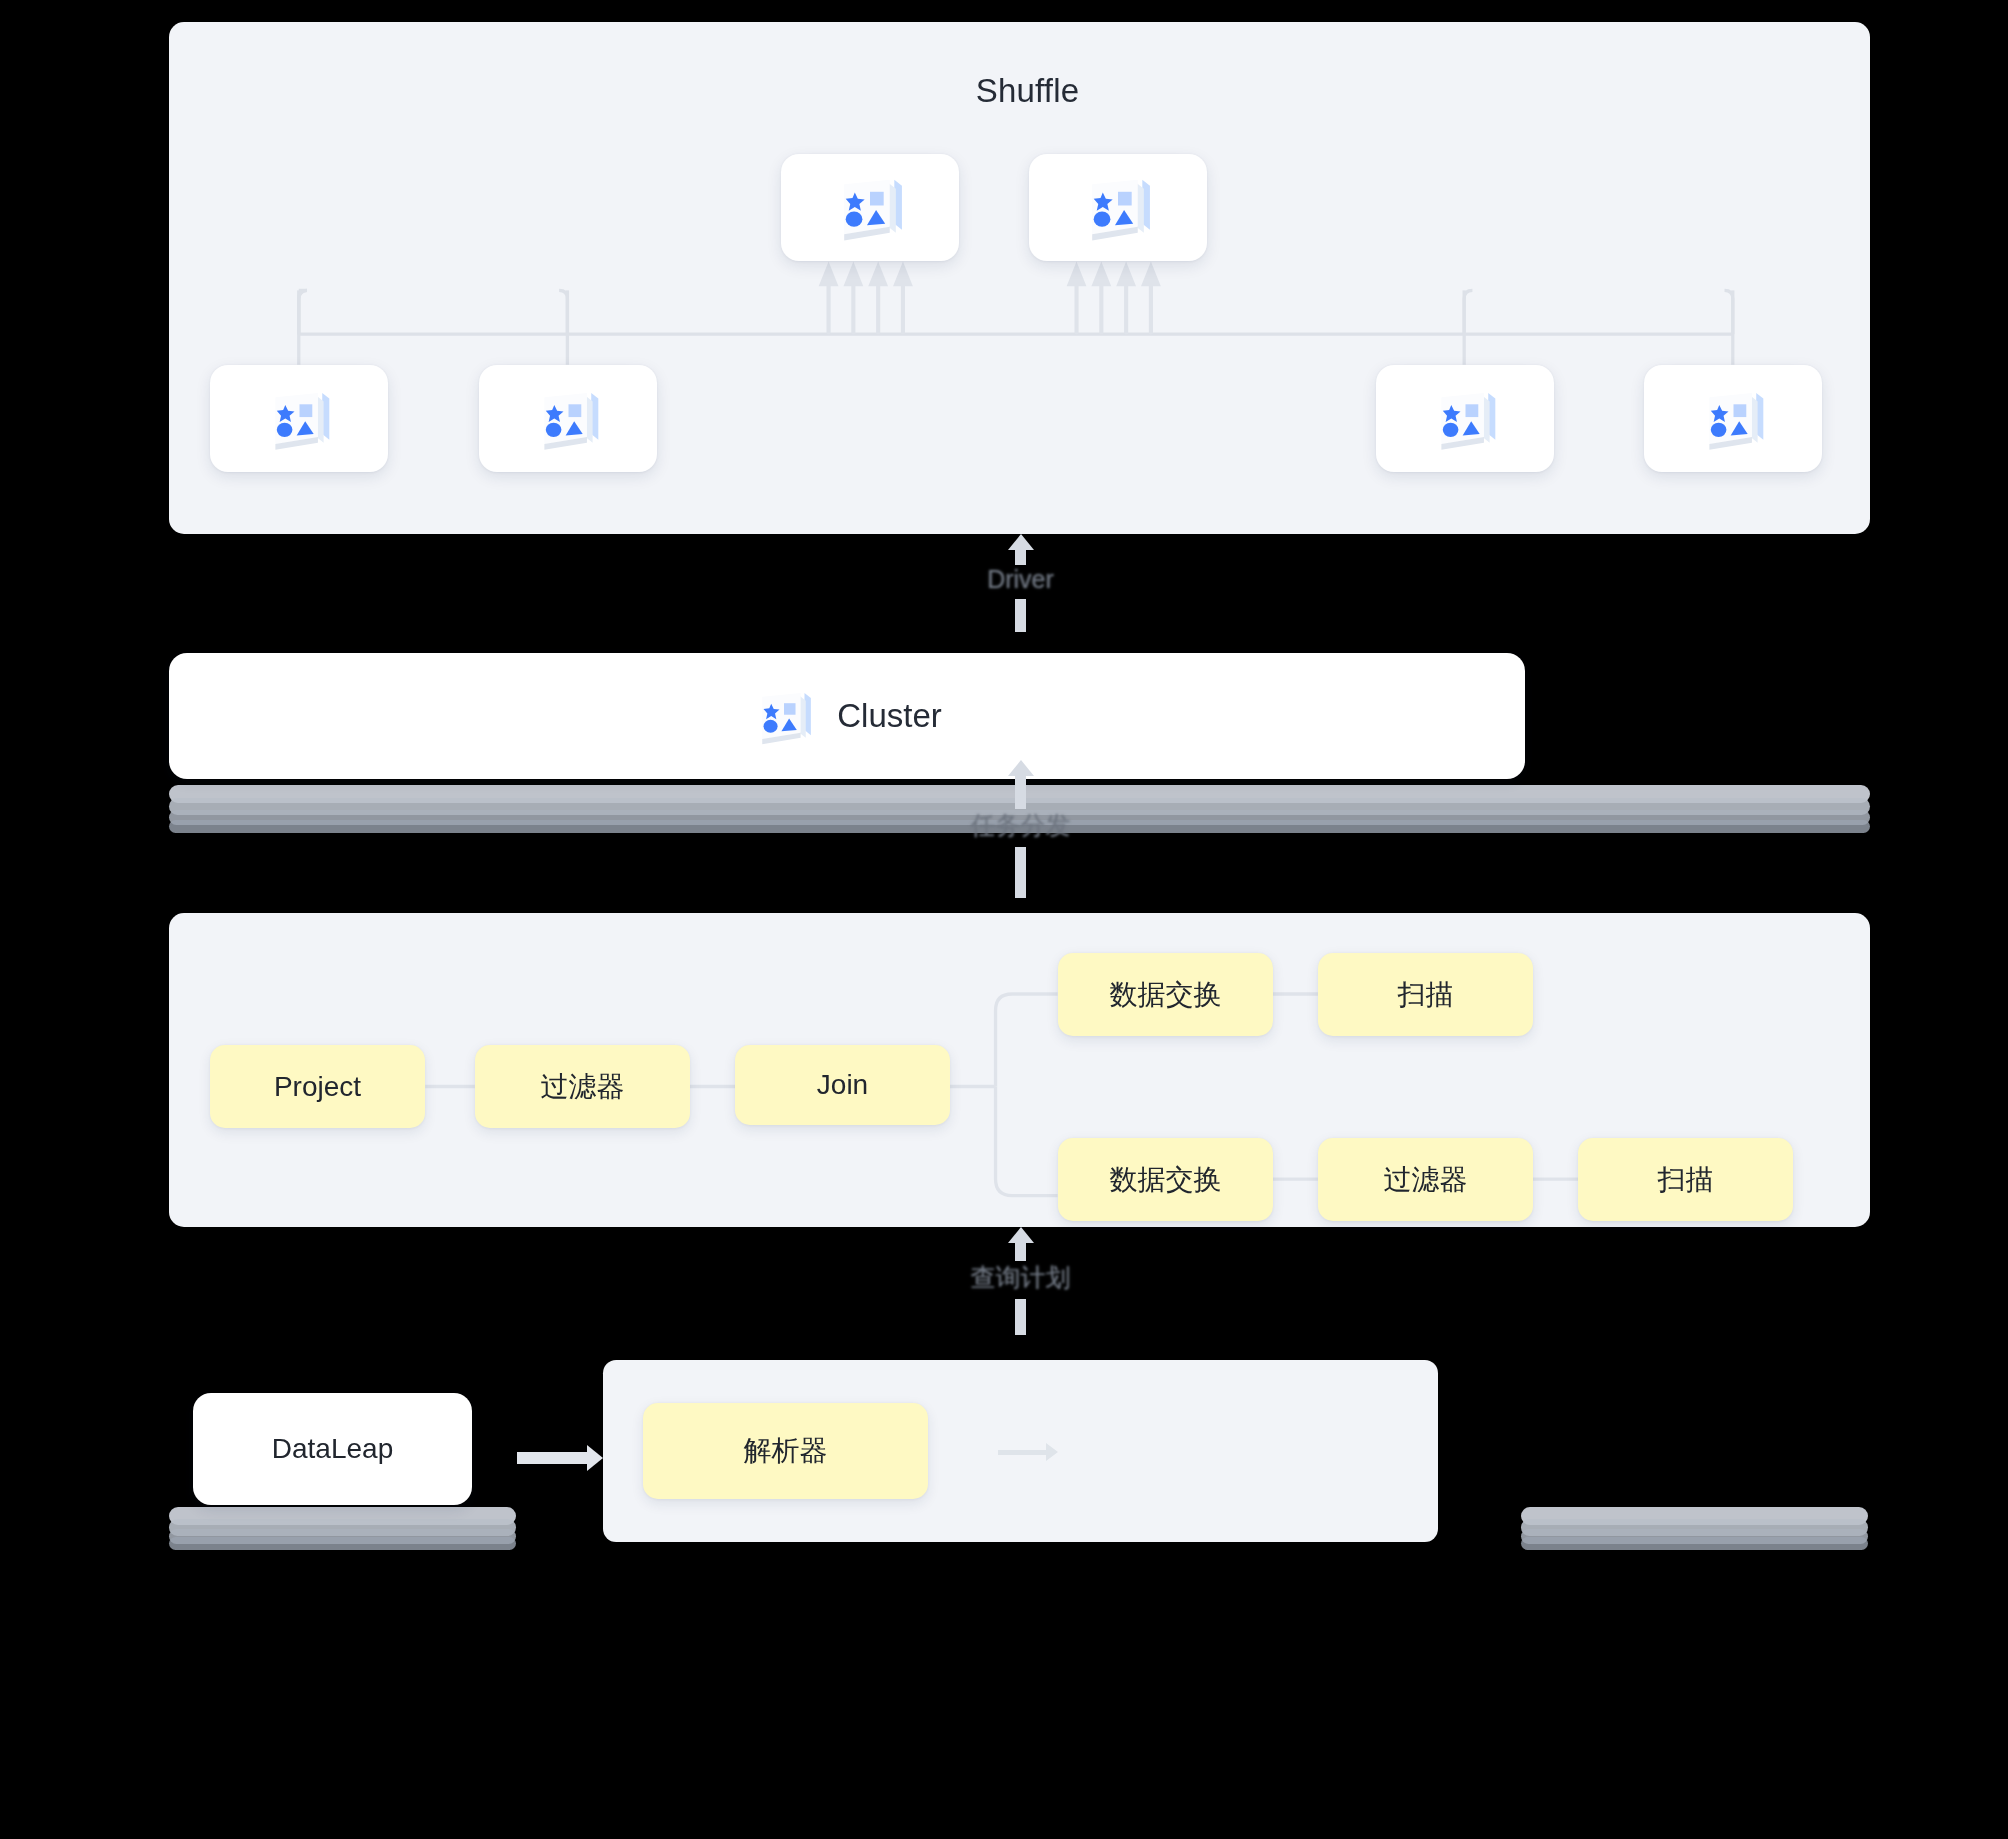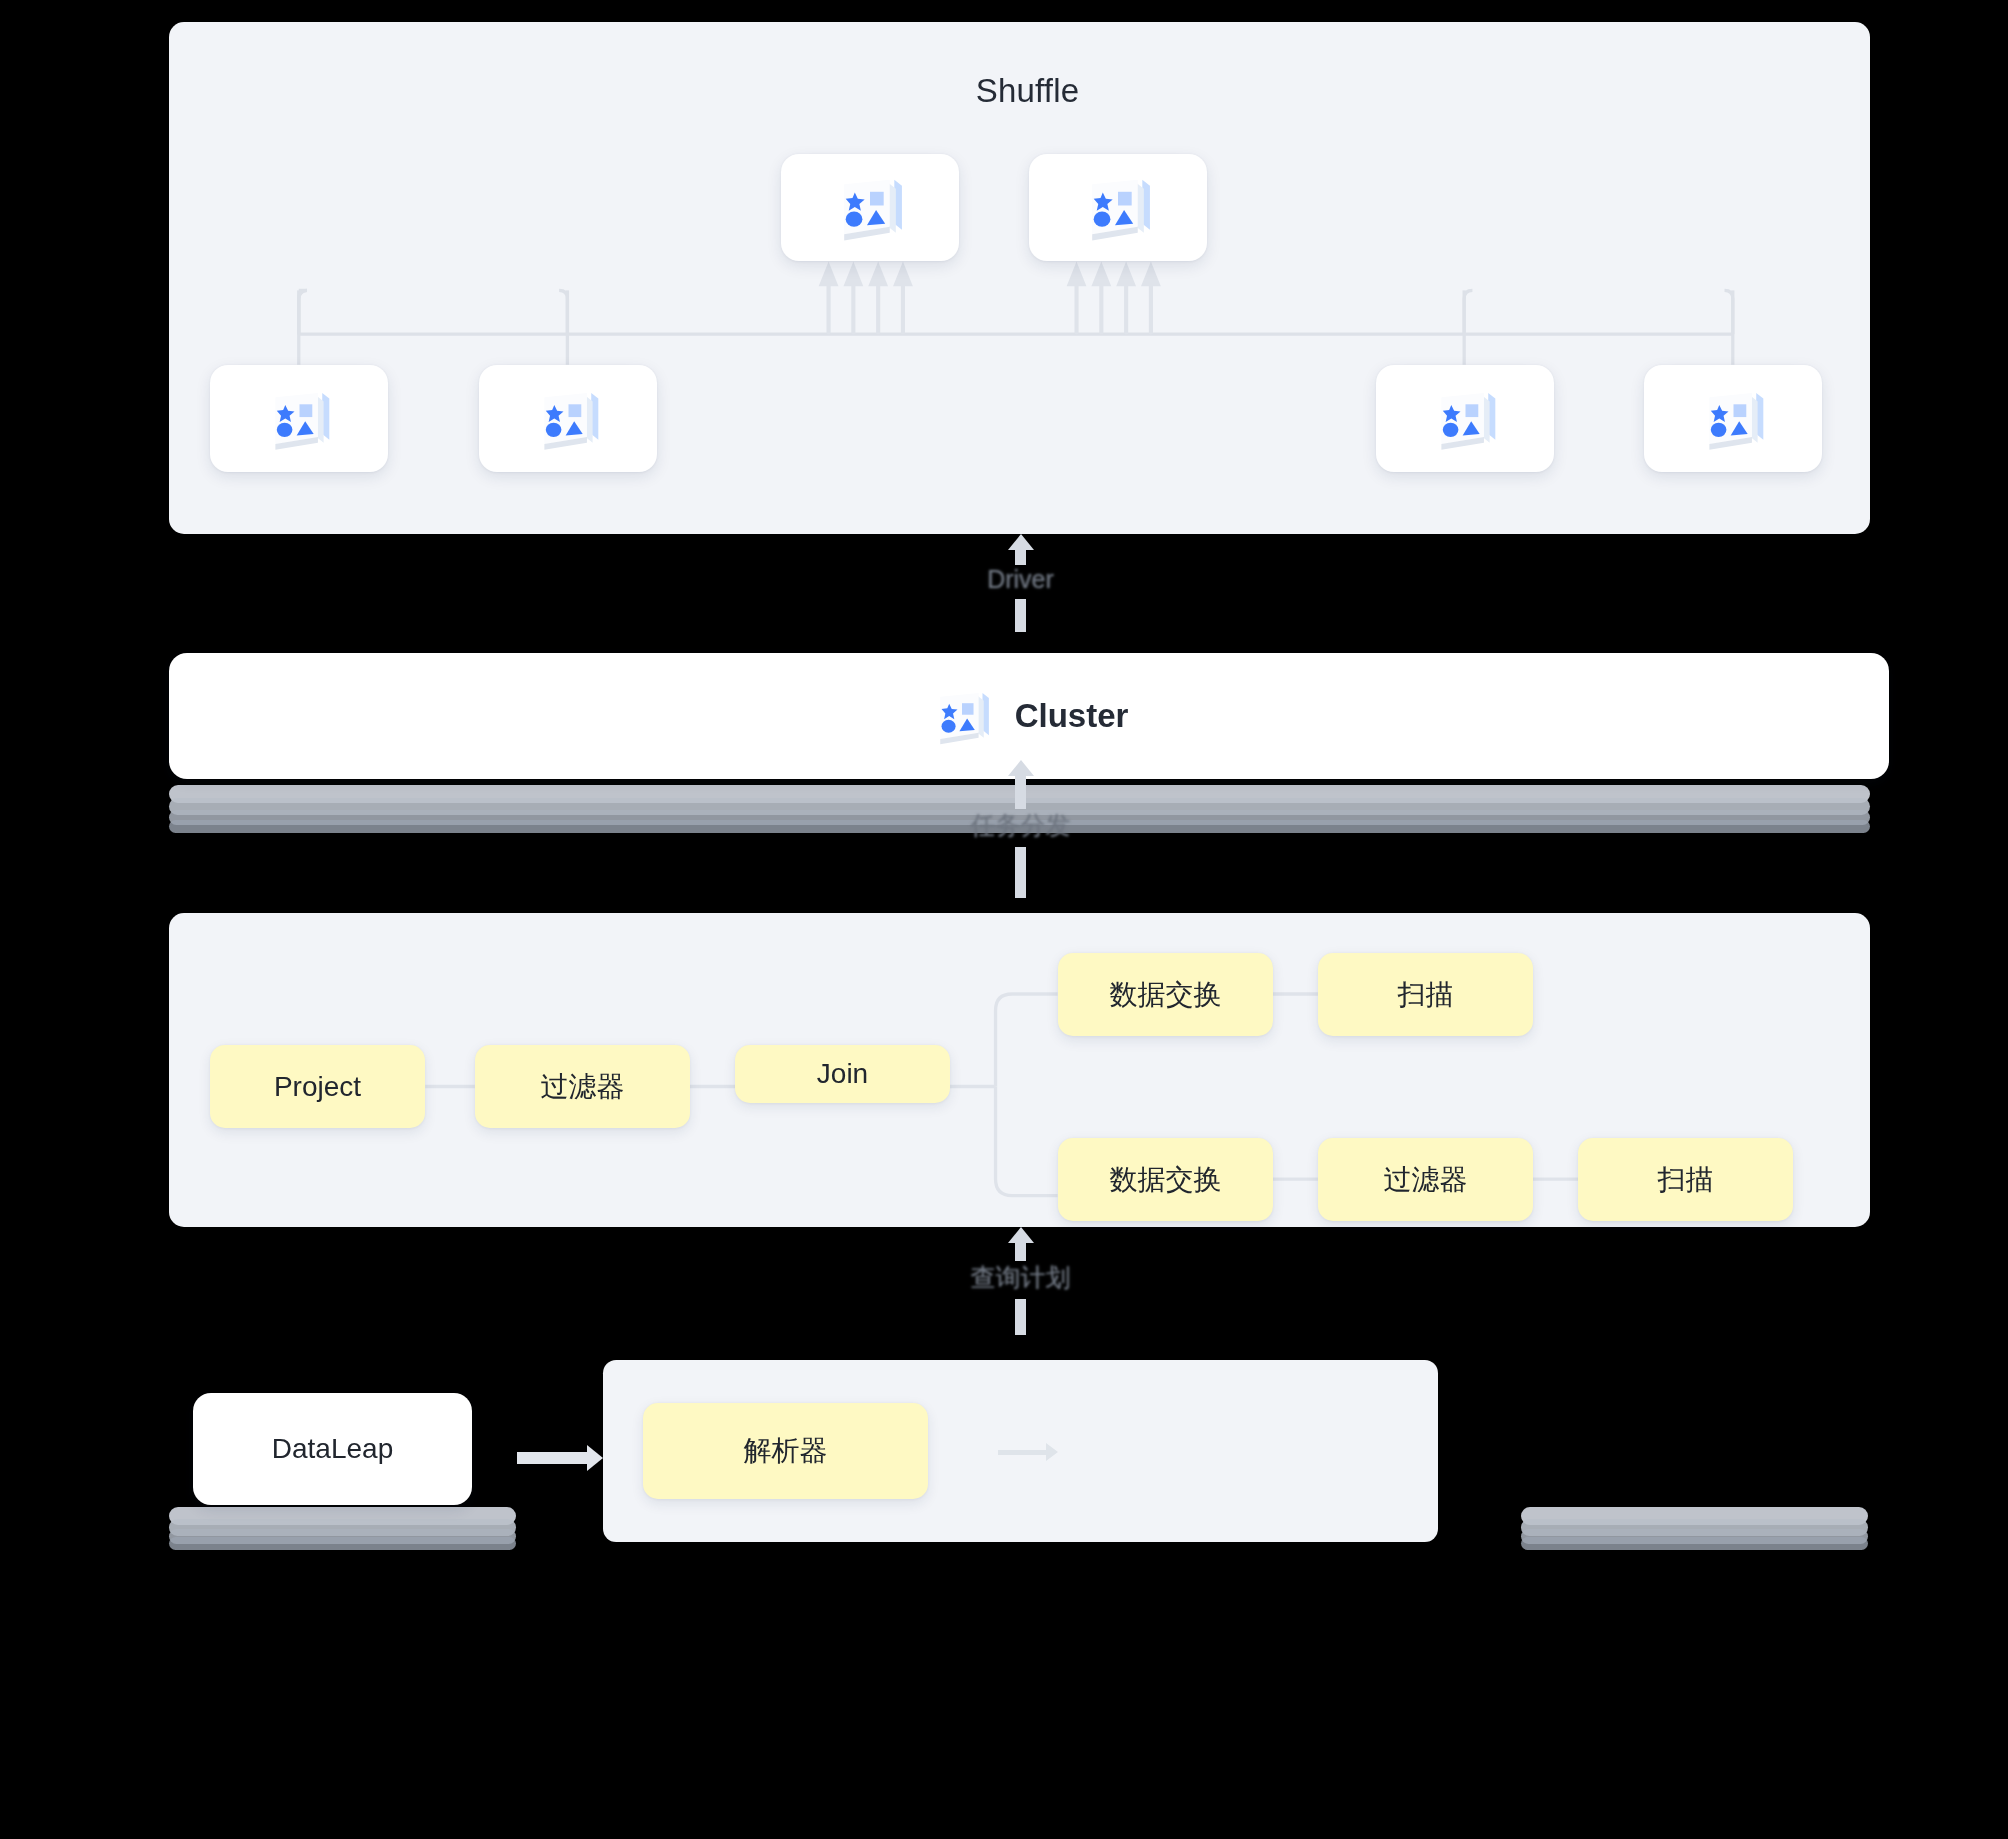--- a/index.html
+++ b/index.html
@@ -37,35 +37,35 @@
   
   .connector{position:absolute;width:215px;display:flex;flex-direction:column;align-items:center;}
   .conn-arrow{width:0;height:0;border-left:13.2px solid transparent;border-right:13.2px solid transparent;
               border-bottom:16.5px solid #d6dbe3;}
   .conn-stem{width:11.6px;background:#d6dbe3;}
   .conn-label{font-size:25px;color:#6e7580;white-space:nowrap;filter:blur(1.3px);
               text-shadow:0 0 2.5px rgba(110,117,128,.55);}
 
   
   #cluster-wrap{position:absolute;left:169px;top:653px;width:1701px;height:190px;}
-  #cluster-band{position:absolute;left:0;top:0;width:1720px;height:126px;background:#fff;border-radius:18px;
+  #cluster-band{position:absolute;left:0;top:0;width:1356px;height:126px;background:#fff;border-radius:18px;
       box-shadow:0 3.3px 11.6px rgba(24,40,80,.10);
-      display:flex;align-items:center;justify-content:center;gap:21px;font-weight:bold;}
+      display:flex;align-items:center;justify-content:center;gap:21px;}
   #cluster-band .cl-label{font-size:33px;color:#252b36;}
   .stack{position:absolute;left:0;width:1701px;border-radius:18px;}
 
   
   #plan-panel{left:169px;top:913px;width:1701px;height:314px;}
   .op{position:absolute;background:#fef9c3;border-radius:15px;display:flex;align-items:center;justify-content:center;
       font-size:28px;color:#21262e;
       box-shadow:0 4.1px 13.2px rgba(24,40,80,.09),0 0.8px 2.5px rgba(24,40,80,.05);}
 
   #op-project{left:41px;top:132px;width:215px;height:83px;}
   #op-filter1{left:306px;top:132px;width:215px;height:83px;}
-  #op-join{left:566px;top:132px;width:215px;height:58px;}
+  #op-join{left:566px;top:132px;width:215px;height:80px;}
   #op-ex1{left:889px;top:40px;width:215px;height:83px;}
   #op-scan1{left:1149px;top:40px;width:215px;height:83px;}
   #op-ex2{left:889px;top:225px;width:215px;height:83px;}
   #op-filter2{left:1149px;top:225px;width:215px;height:83px;}
   #op-scan2{left:1409px;top:225px;width:215px;height:83px;}
 
   
   #fe-panel{left:603px;top:1360px;width:835px;height:182px;border-radius:13.2px;}
   #op-parser{left:40px;top:43px;width:285px;height:96px;}
   #op-optimizer{left:467px;top:43px;width:343px;height:96px;}

